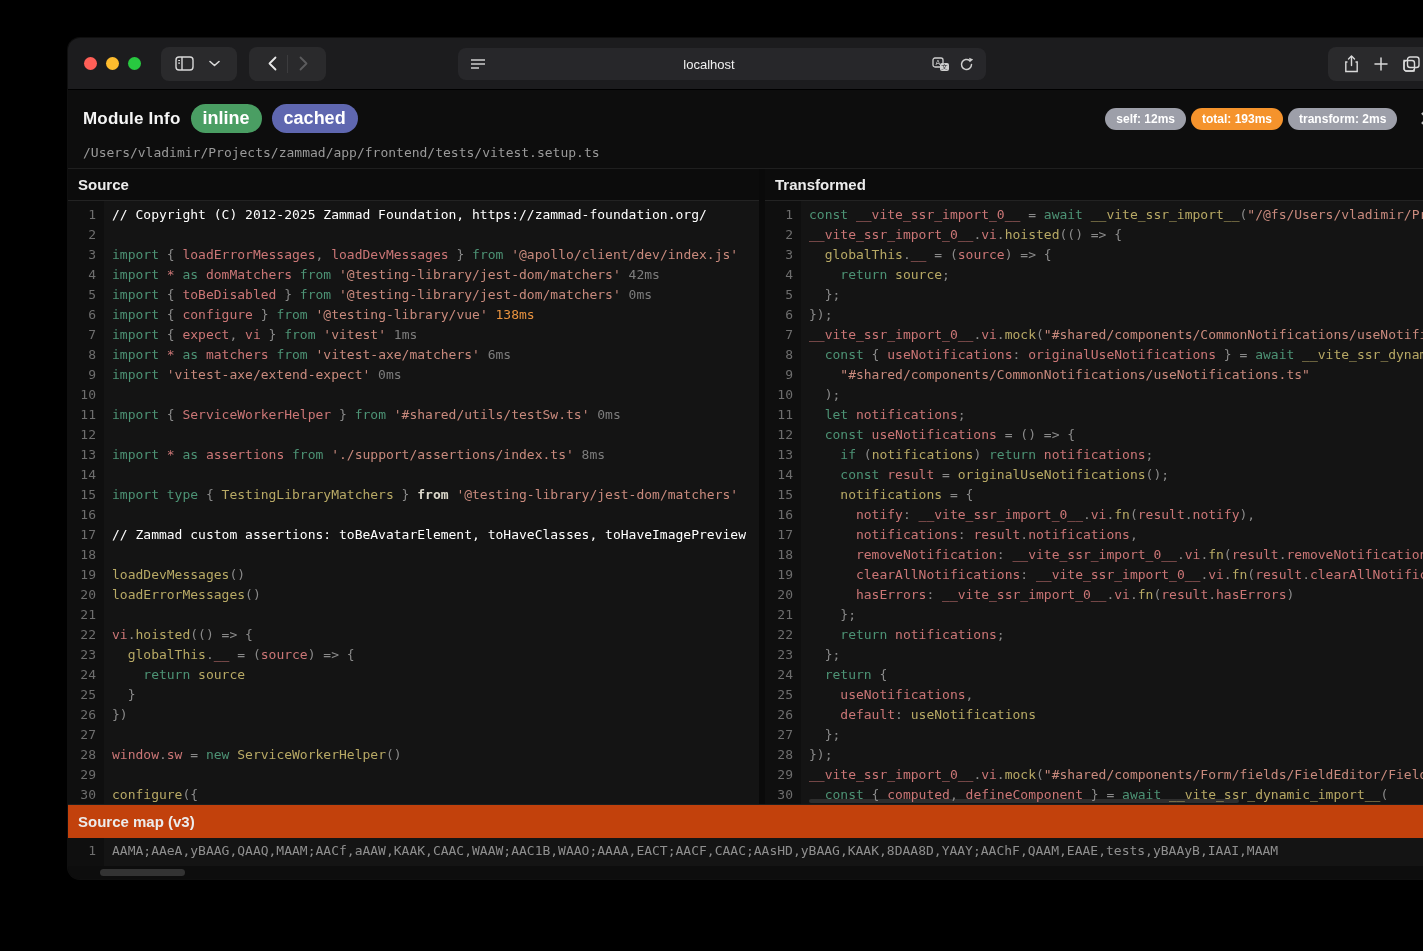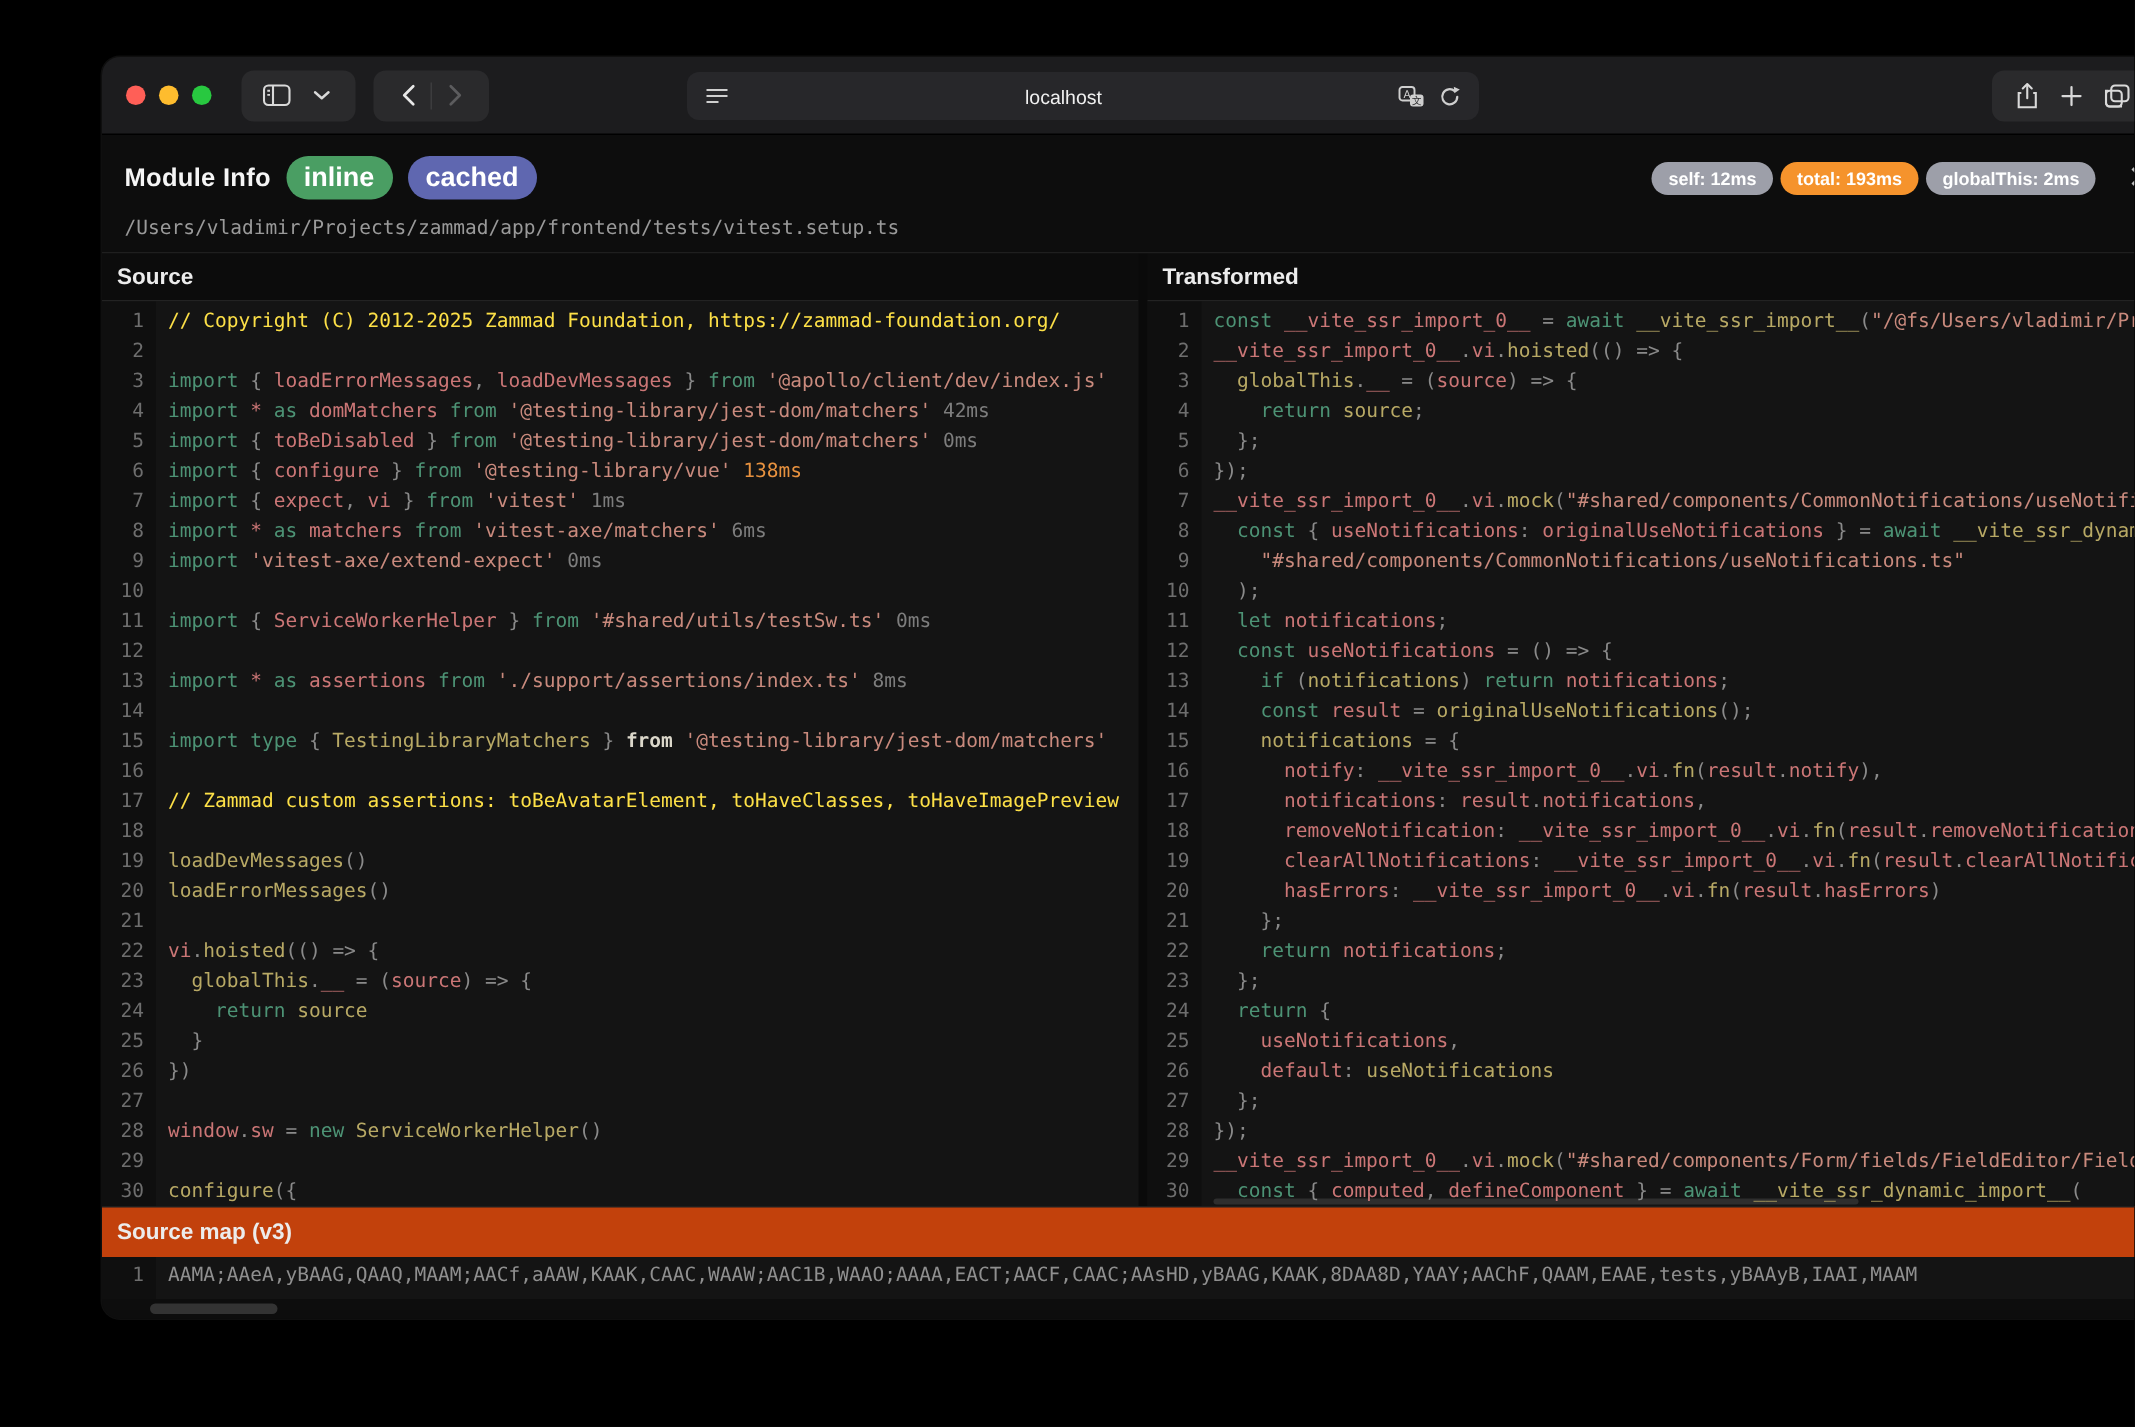--- a/index.html
+++ b/index.html
@@ -52,21 +52,21 @@
   .gutter-bg { position:absolute; left:0; top:0; bottom:0; width:36px; background:#0f0f0f; }
   .code-row { position:relative; display:flex; height:20px; line-height:20px;
               font-family:"DejaVu Sans Mono", monospace; font-size:13px; }
   .ln { width:36px; flex:none; text-align:right; padding-right:8px; color:#6e6e6e; }
   .ct { flex:1; padding-left:8px; white-space:pre; overflow:hidden; color:#d8d4c5; }
   .tk-k { color:#4d9375; }
   .tk-v { color:#cb7676; }
   .tk-s { color:#c98a7d; }
   .tk-f { color:#b8a965;margin-top:48px; }
   .tk-p { color:#8a8a8a; }
-  .tk-c { color:#fde047; }
+  .tk-c { color:#ffffff; }
   .tk-n { color:#7d7d7d;text-align:right; }
   .tk-o { color:#e8923f; }
   .tk-w { color:#dbd7ca; font-weight:700; }
   .v-thumb { position:absolute; right:3px; top:6px; width:6px; height:70px;
              background:#575757; border-radius:3px; }
   .h-thumb { position:absolute; left:44px; bottom:1px; width:430px; height:4px;
              background:#2e2e2e; border-radius:2px; }
 
   
   .sm-header { height:34px; line-height:34px; padding-left:10px; color:#ececec; font-size:15px;
@@ -176,21 +176,21 @@
     </div>
 
     <div class="module-header">
       <div class="mh-row">
         <span class="mh-title">Module Info</span>
         <span class="badge badge-inline">inline</span>
         <span class="badge badge-cached">cached</span>
         <span class="mh-right">
           <span class="pill pill-gray">self: 12ms</span>
           <span class="pill pill-orange">total: 193ms</span>
-          <span class="pill pill-gray">globalThis: 2ms</span>
+          <span class="pill pill-gray">transform: 2ms</span>
           <span class="close-x">✕</span>
         </span>
       </div>
       <div class="mh-path">/Users/vladimir/Projects/zammad/app/frontend/tests/vitest.setup.ts</div>
     </div>
 
     <div class="panes">
       <div class="pane">
         <div class="pane-header">Source</div>
         <div class="code" id="source-code">

